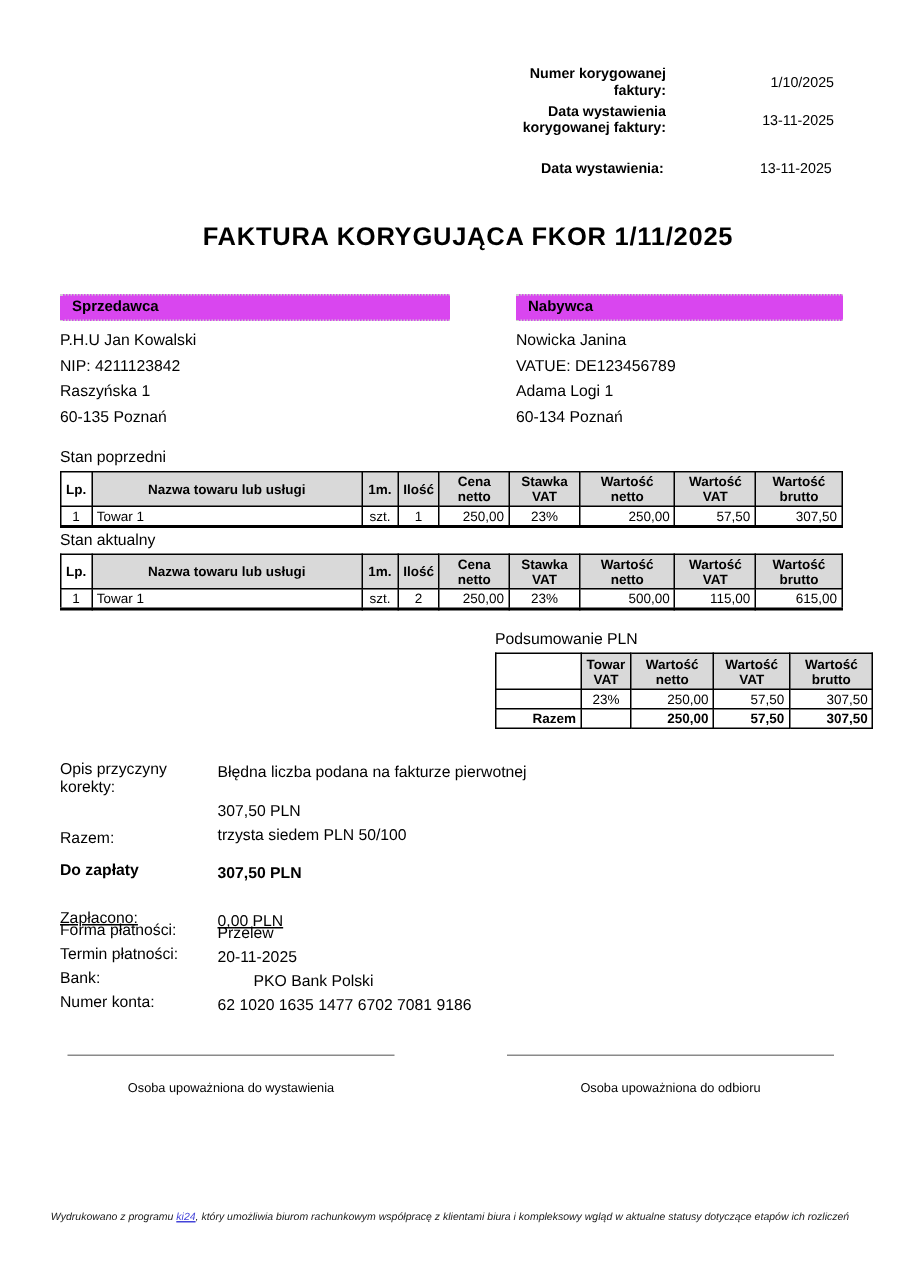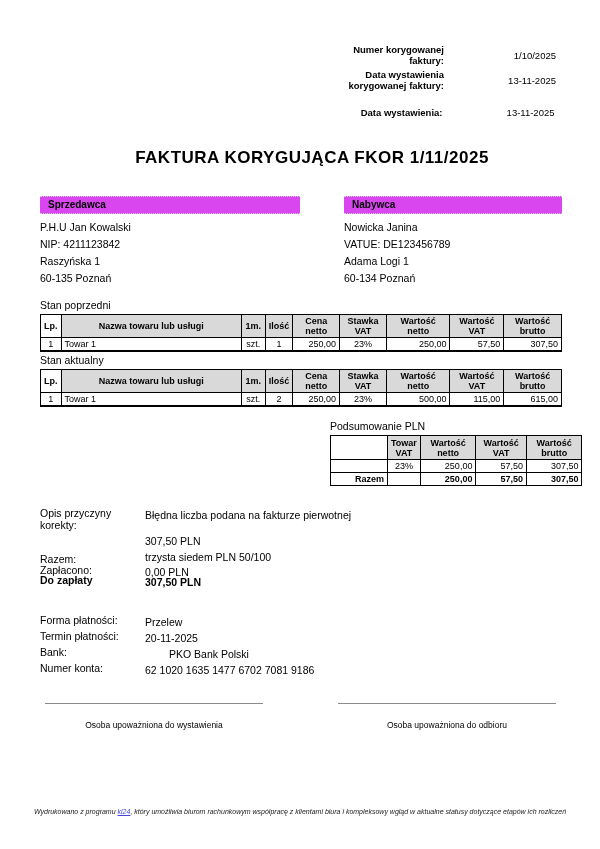--- a/index.html
+++ b/index.html
@@ -62,21 +62,21 @@
   .summary-table td { height:12px; }
   .summary-table tr.total td { font-weight:bold;padding-left:24px; }
 
   
   .detail-row { position:absolute; left:40px; display:flex; font-size:10.5px; }
   .detail-label { width:105px; flex:0 0 105px; }
   .detail-value { white-space:pre-line; line-height:16px; }
   .detail-row.opis   { top:507px; }
   .detail-row.razem  { top:533px;align-items:flex-end; }
   .detail-row.due    { top:574px; font-weight:bold; }
-  .detail-row.paid   { top:564px; }
+  .detail-row.paid   { top:606px;text-decoration:underline; }
   .detail-row.forma  { top:614px; }
   .detail-row.termin { top:630px; }
   .detail-row.bank   { top:646px;gap:24px; }
   .detail-row.konto  { top:662px; }
 
   
   .signatures { position:absolute; top:703px; left:45px; width:511px; display:flex; justify-content:space-between; }
   .signature { width:218px; border-top:1px solid #8a8a8a; padding-top:16px; text-align:center; font-size:8.5px; }
 
   

